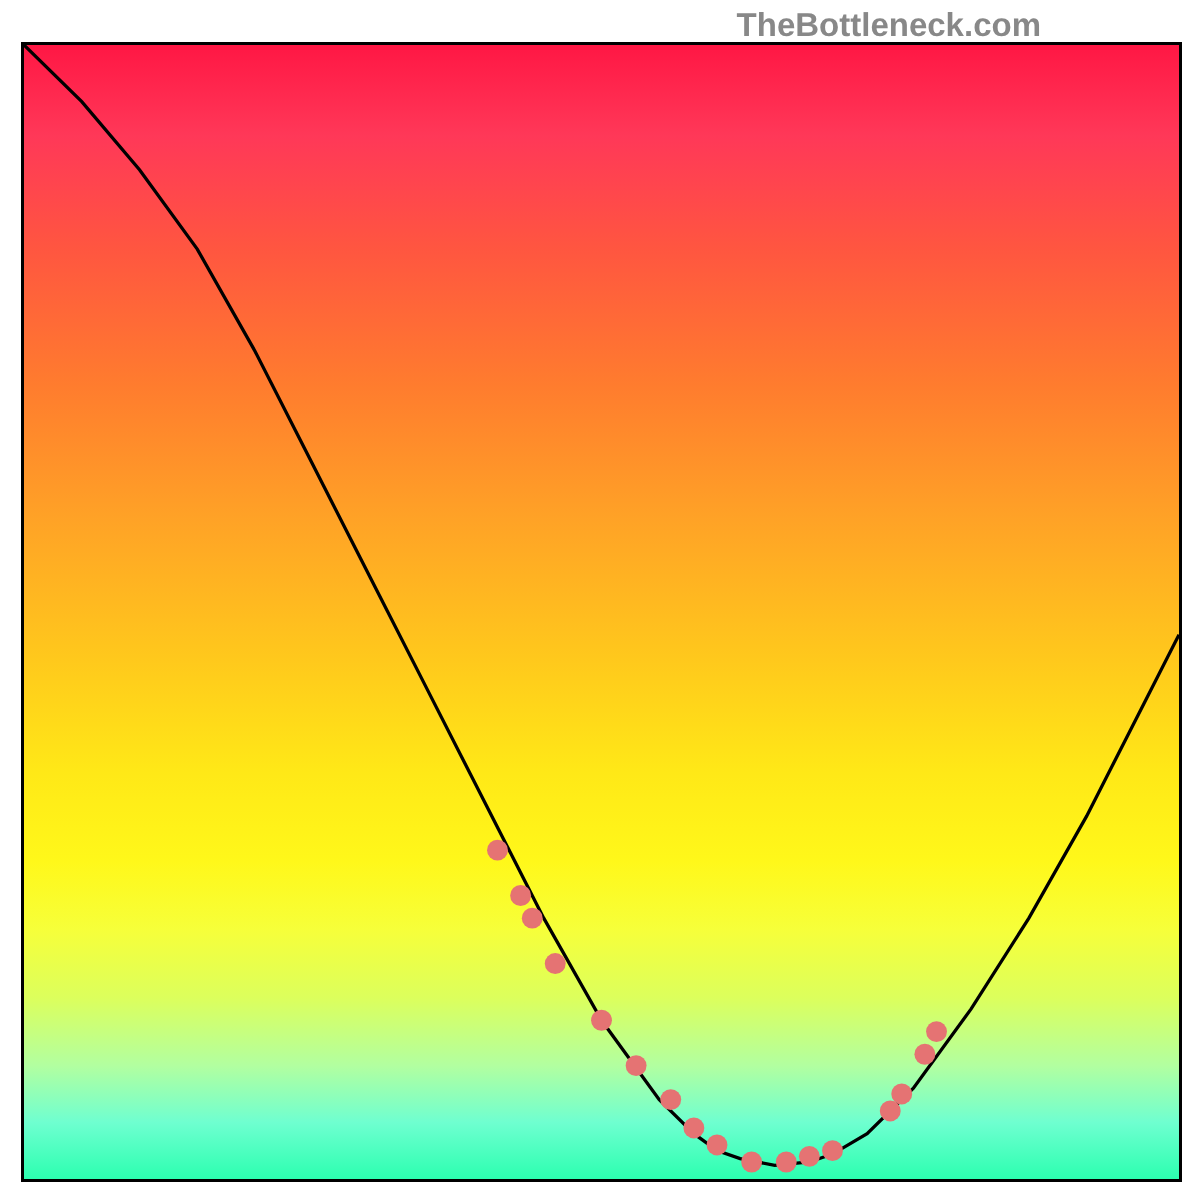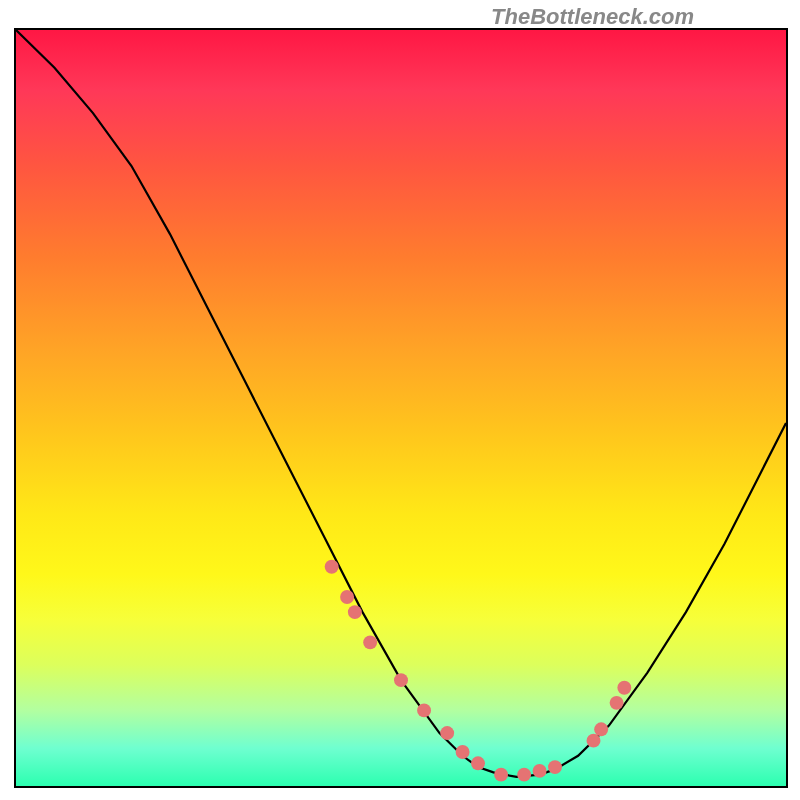--- a/index.html
+++ b/index.html
@@ -1,21 +1,20 @@
 <!DOCTYPE html>
 <html><head>
 <meta charset="utf-8">
 <style>
   * { margin: 0; padding: 0; box-sizing: border-box; }
   html, body { width: 800px; height: 800px; overflow: hidden; background: #fff; }
   .chart-container {
     position: relative;
     width: 704px;
     height: 800px;
-    font-style: italic;
   }
   .watermark {
     position: absolute;
     top: 4px;
     right: 10px;
     font-family: Arial, sans-serif;
     font-size: 22px;
     font-weight: bold;
     color: #888;
     z-index: 10;

